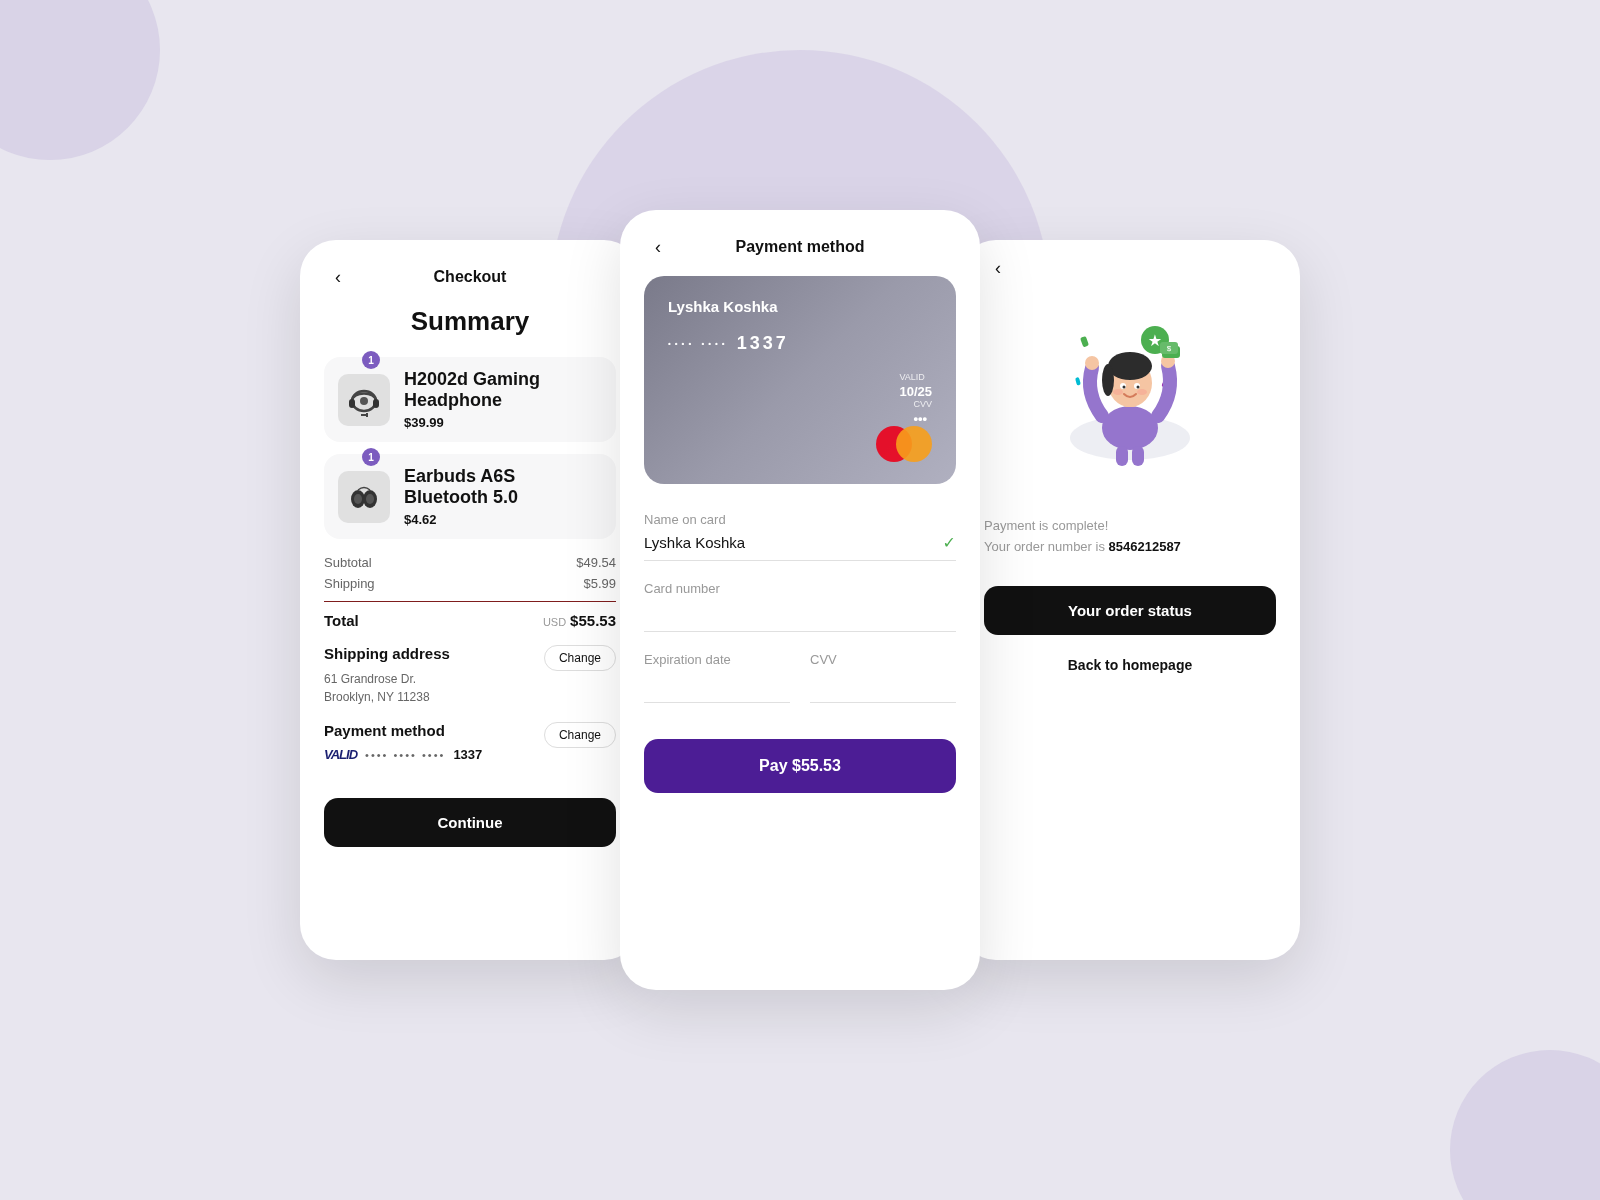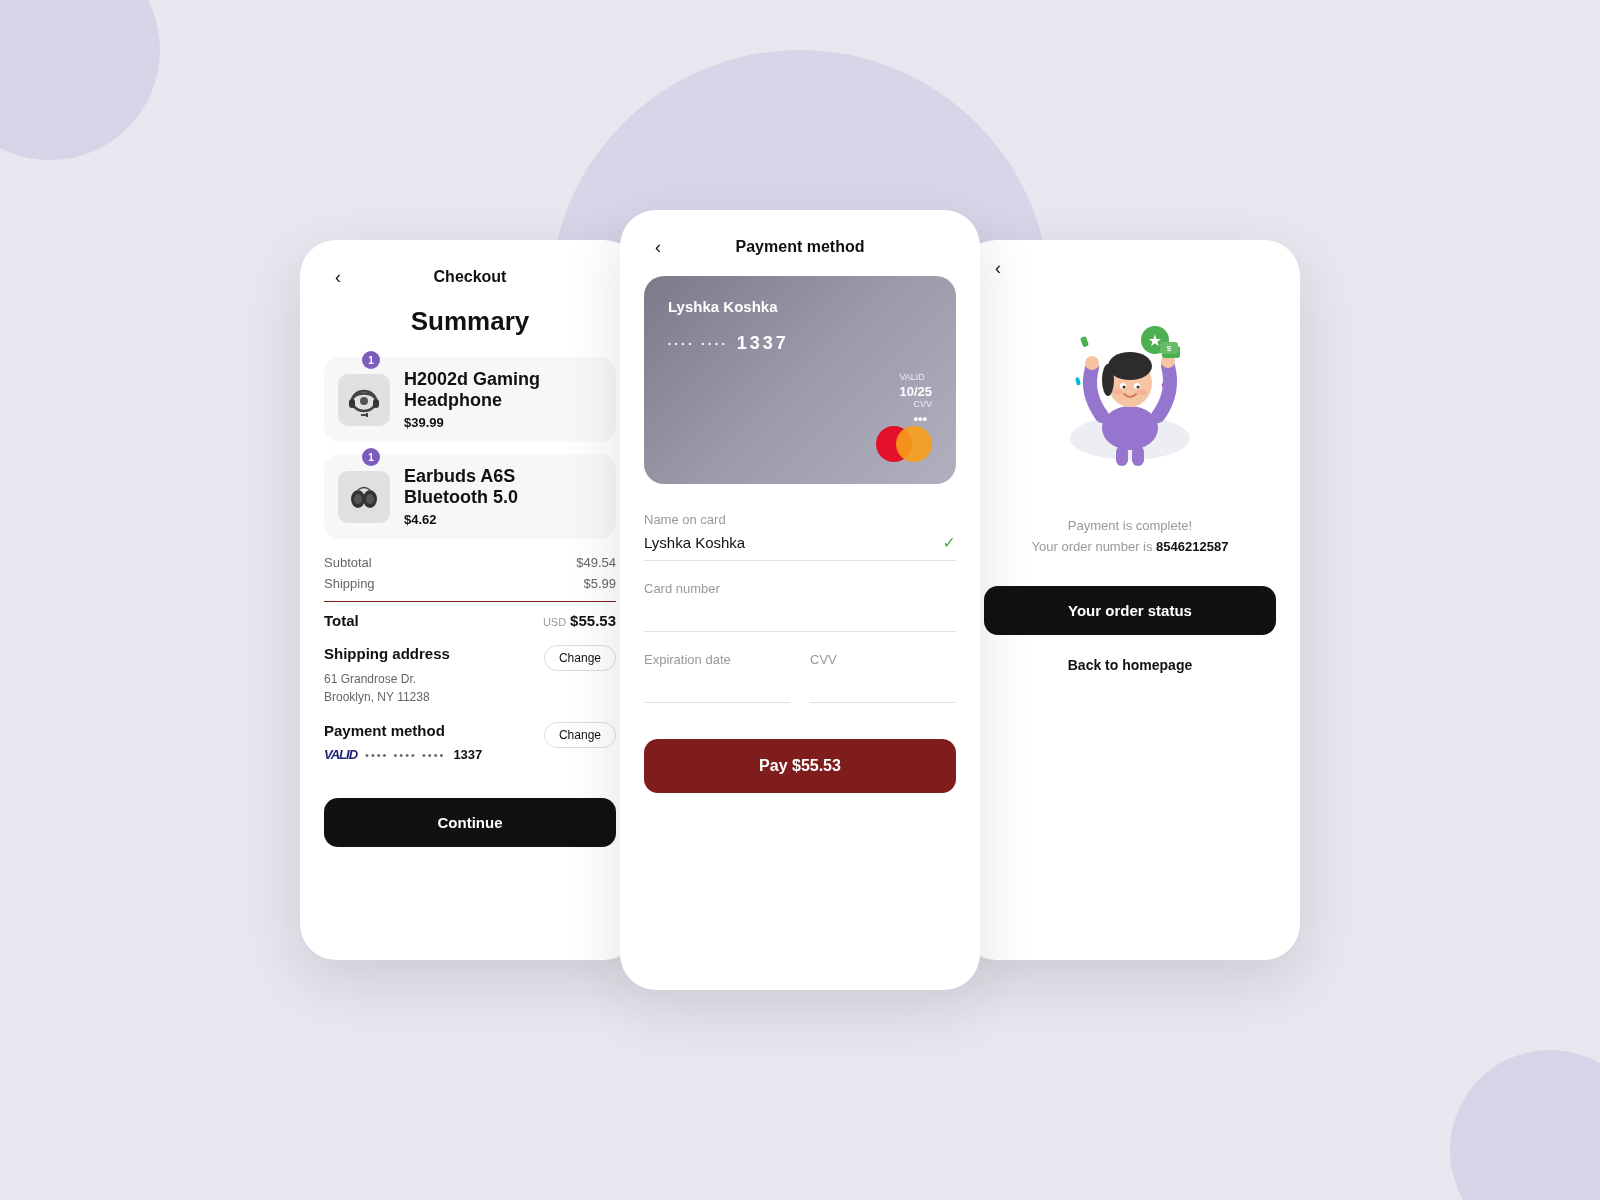--- a/index.html
+++ b/index.html
@@ -344,21 +344,21 @@
     .form-row {
       display: flex;
       gap: 20px;
     }
     .form-row .form-group {
       flex: 1;
     }
 
     .pay-btn {
       width: 100%;
-      background: #7f1d1d;
+      background: #4c1d95;
       color: #fff;
       border: none;
       border-radius: 14px;
       padding: 18px;
       font-size: 16px;
       font-weight: 600;
       cursor: pointer;
       margin-top: 16px;
     }
 
@@ -375,21 +375,21 @@
     .success-title {
       font-size: 24px;
       font-weight: 800;
       color: #111;
       text-align: center;
       margin-bottom: 12px;
     }
     .success-text {
       font-size: 13px;
       color: #999;
-      text-align: center;
+      text-align: left;
       line-height: 1.6;
       margin-bottom: 28px;
     }
     .order-number {
       color: #111;
       font-weight: 700;
     }
     .order-status-btn {
       width: 100%;
       background: #111;

